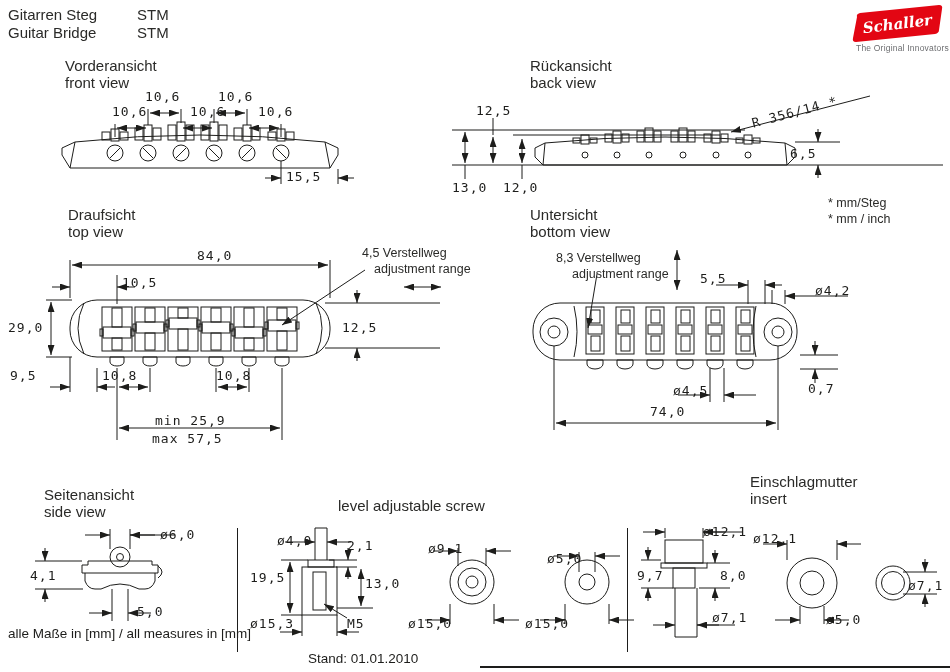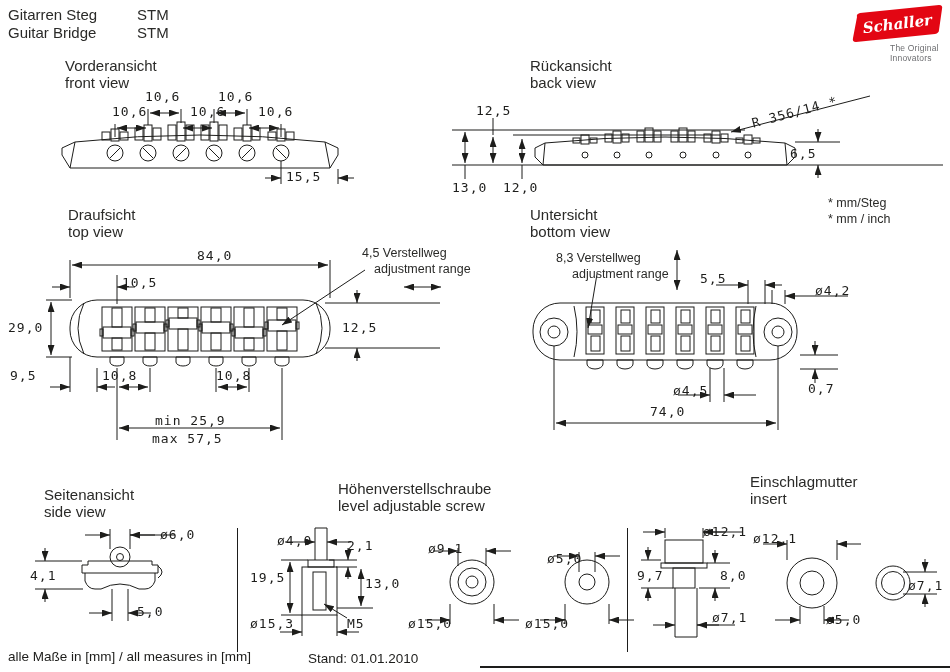--- a/index.html
+++ b/index.html
@@ -8,21 +8,21 @@
   .lbl{position:absolute;font:15px "Liberation Sans",sans-serif;color:#2a2a28;line-height:17px;white-space:nowrap;}
   .small{position:absolute;font:12.5px "Liberation Sans",sans-serif;color:#2a2a28;line-height:16px;white-space:nowrap;}
   .dim{position:absolute;font:13px "DejaVu Sans Mono","Liberation Mono",monospace;letter-spacing:1px;
        color:#1d1d1b;white-space:nowrap;}
   .foot{position:absolute;font:13.5px "Liberation Sans",sans-serif;color:#1d1d1b;white-space:nowrap;}
   svg.draw{position:absolute;overflow:visible;}
   svg.draw line,svg.draw path,svg.draw rect,svg.draw circle,svg.draw polyline{
       stroke:#1d1d1b;stroke-width:1;fill:none;}
   .vrule{position:absolute;width:1px;background:#1d1d1b;}
   .hrule{position:absolute;height:2px;background:#1d1d1b;}
-  #logo-tagline{position:absolute;font:8.5px "Liberation Sans",sans-serif;color:#6d6e71;letter-spacing:.2px;margin-left:34px;}
+  #logo-tagline{position:absolute;font:8.5px "Liberation Sans",sans-serif;color:#6d6e71;letter-spacing:.2px;}
 </style>
 </head>
 <body>
 
 <div id="page">
 
   <svg width="0" height="0" style="position:absolute">
     <defs>
       <pattern id="hatchD" width="4" height="4" patternUnits="userSpaceOnUse">
         <path d="M0,4 L4,0" stroke="#1d1d1b" stroke-width="0.7" fill="none"></path>
@@ -412,21 +412,20 @@
     <line x1="64" y1="98" x2="87" y2="98" marker-end="url(#mSd)"></line>
     <line x1="126" y1="98" x2="103" y2="98" marker-end="url(#mSd)"></line>
   </svg>
   <div class="dim" style="left:160px;top:527px">ø6,0</div>
   <div class="dim" style="left:30px;top:568px">4,1</div>
   <div class="dim" style="left:137px;top:604px">5,0</div>
 
   <div class="vrule" style="left:237px;top:528px;height:124px"></div>
   <div class="vrule" style="left:627px;top:528px;height:124px"></div>
 
-  <div class="lbl" style="left:338px;top:480px">Höhenverstellschraube</div>
   <div class="lbl" style="left:338px;top:497px">level adjustable screw</div>
 
   <svg class="draw" style="left:245px;top:520px" width="390" height="135">
     <defs>
         <marker id="mS" viewBox="0 0 10 7" refX="10" refY="3.5" markerWidth="10" markerHeight="7" markerUnits="userSpaceOnUse" orient="auto-start-reverse">
       <path d="M0,0 L10,3.5 L0,7 Z" style="fill:#1d1d1b;stroke:none"></path>
         </marker>
       </defs>
 
     <line x1="70" y1="8" x2="70" y2="40"></line>
@@ -548,17 +547,17 @@
     <line x1="290" y1="89" x2="290" y2="76" marker-end="url(#mI)"></line>
   </svg>
   <div class="dim" style="left:703px;top:524px">ø12,1</div>
   <div class="dim" style="left:637px;top:568px">9,7</div>
   <div class="dim" style="left:720px;top:568px">8,0</div>
   <div class="dim" style="left:712px;top:610px">ø7,1</div>
   <div class="dim" style="left:753px;top:531px">ø12,1</div>
   <div class="dim" style="left:826px;top:612px">ø5,0</div>
   <div class="dim" style="left:908px;top:578px">ø7,1</div>
 
-  <div class="foot" style="left:8px;top:649px">alle Maße in [mm] / all measures in [mm]</div>
+  <div class="foot" style="left:8px;top:626px">alle Maße in [mm] / all measures in [mm]</div>
   <div class="foot" style="left:308px;top:651px">Stand: 01.01.2010</div>
   <div class="hrule" style="left:480px;top:666px;width:470px"></div>
 
 </div>
 
 </body></html>

